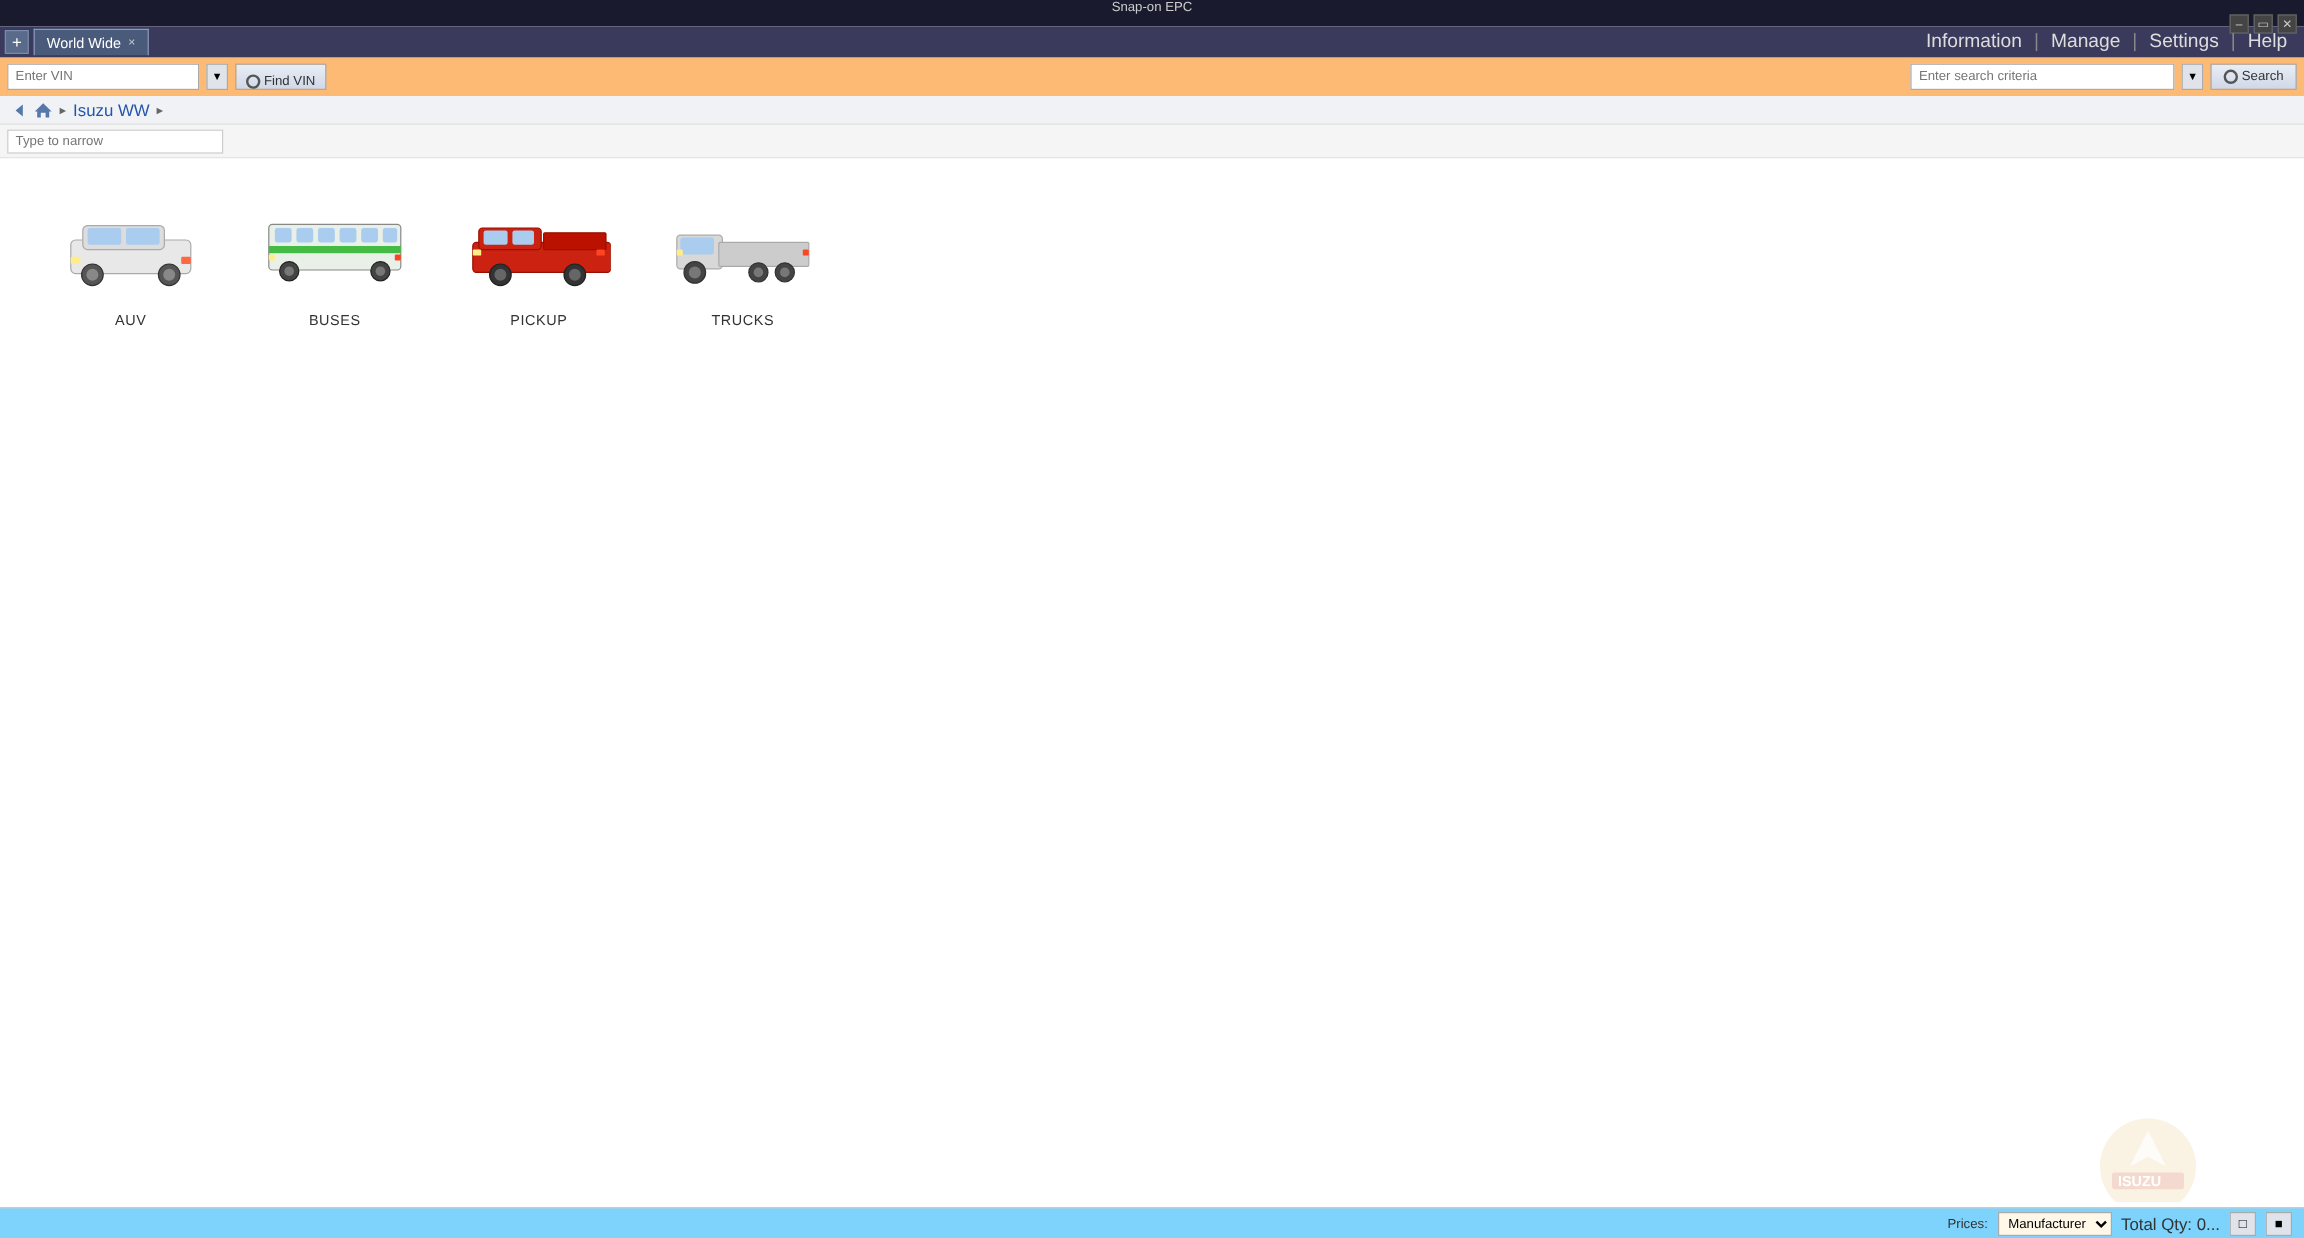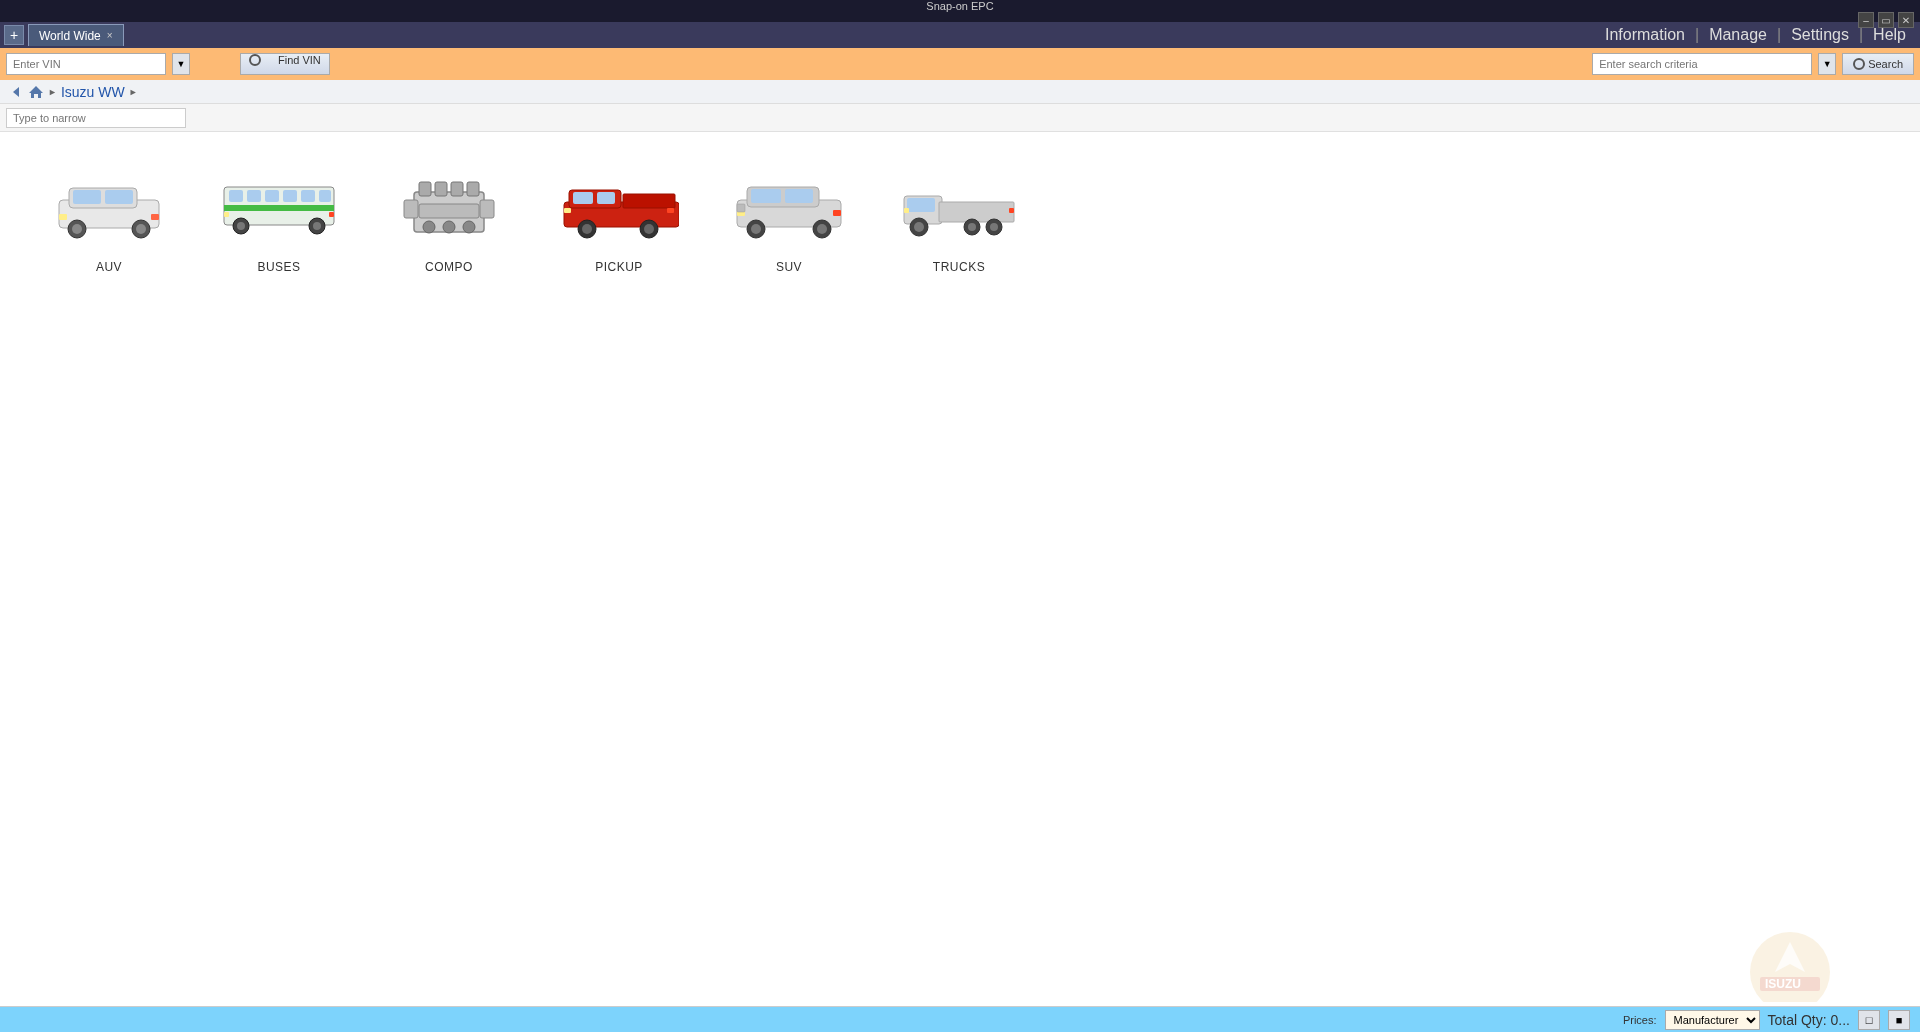--- a/index.html
+++ b/index.html
@@ -88,22 +88,22 @@
       cursor: pointer;
       display: flex; align-items: center; justify-content: center;
       font-size: 9px;
     }
     #find-vin-btn {
       height: 22px;
       padding: 0 8px;
       background: linear-gradient(to bottom, #e8eef5, #d0d8e8);
       border: 1px solid #aaa;
       cursor: pointer;
-      display: flex; align-items: flex-start; gap: 17px;
-      font-size: 11px; color: #333; margin-left: 44px;
+      display: flex; align-items: flex-end; gap: 3px;
+      font-size: 11px; color: #333;
     }
     #search-criteria-input {
       margin-left: auto;
       width: 220px; height: 22px;
       border: 1px solid #aaa;
       padding: 0 6px;
       font-size: 11px;
       color: #999;
       background: white;
     }
@@ -354,40 +354,20 @@
         <circle cx="98" cy="54" r="8" fill="#444" stroke="#222" stroke-width="1"></circle>
         <circle cx="98" cy="54" r="4" fill="#777"></circle>
 
         <rect x="5" y="40" width="5" height="5" rx="1" fill="#ffee88"></rect>
         <rect x="110" y="40" width="5" height="5" rx="1" fill="#ff4422"></rect>
       </svg>
     </div>
     <span class="vehicle-label">BUSES</span>
   </div>
 
-  <div class="vehicle-category">
-    <div class="vehicle-img-container">
-      <svg class="vehicle-svg" viewBox="0 0 120 70">
-
-        <rect x="25" y="20" width="70" height="40" rx="3" fill="#ccc" stroke="#888" stroke-width="1.5"></rect>
-
-        <rect x="30" y="10" width="12" height="14" rx="2" fill="#aaa" stroke="#777" stroke-width="1"></rect>
-        <rect x="46" y="10" width="12" height="14" rx="2" fill="#aaa" stroke="#777" stroke-width="1"></rect>
-        <rect x="62" y="10" width="12" height="14" rx="2" fill="#aaa" stroke="#777" stroke-width="1"></rect>
-        <rect x="78" y="10" width="12" height="14" rx="2" fill="#aaa" stroke="#777" stroke-width="1"></rect>
-        <rect x="30" y="32" width="60" height="14" rx="2" fill="#bbb" stroke="#888" stroke-width="1"></rect>
-        <circle cx="40" cy="55" r="6" fill="#888" stroke="#666" stroke-width="1"></circle>
-        <circle cx="60" cy="55" r="6" fill="#888" stroke="#666" stroke-width="1"></circle>
-        <circle cx="80" cy="55" r="6" fill="#888" stroke="#666" stroke-width="1"></circle>
-        <rect x="15" y="28" width="14" height="18" rx="2" fill="#bbb" stroke="#888" stroke-width="1"></rect>
-        <rect x="91" y="28" width="14" height="18" rx="2" fill="#bbb" stroke="#888" stroke-width="1"></rect>
-      </svg>
-    </div>
-    <span class="vehicle-label">COMPO</span>
-  </div>
 
   <div class="vehicle-category">
     <div class="vehicle-img-container">
       <svg class="vehicle-svg" viewBox="0 0 120 70">
 
         <rect x="5" y="30" width="115" height="25" rx="3" fill="#cc2211" stroke="#991100" stroke-width="1"></rect>
 
         <rect x="10" y="18" width="52" height="18" rx="3" fill="#cc2211" stroke="#991100" stroke-width="1"></rect>
 
         <rect x="64" y="22" width="52" height="14" rx="1" fill="#bb1100" stroke="#991100" stroke-width="1"></rect>
@@ -400,43 +380,20 @@
         <circle cx="90" cy="57" r="9" fill="#333" stroke="#222" stroke-width="1"></circle>
         <circle cx="90" cy="57" r="5" fill="#666"></circle>
 
         <rect x="5" y="36" width="7" height="5" rx="1" fill="#ffee88"></rect>
         <rect x="108" y="36" width="7" height="5" rx="1" fill="#ff4422"></rect>
       </svg>
     </div>
     <span class="vehicle-label">PICKUP</span>
   </div>
 
-  <div class="vehicle-category">
-    <div class="vehicle-img-container">
-      <svg class="vehicle-svg" viewBox="0 0 120 70">
-
-        <rect x="8" y="28" width="104" height="27" rx="4" fill="#d8d8d8" stroke="#aaa" stroke-width="1"></rect>
-        <rect x="18" y="15" width="72" height="20" rx="4" fill="#cccccc" stroke="#aaa" stroke-width="1"></rect>
-
-        <rect x="22" y="17" width="30" height="14" rx="2" fill="#aaccee"></rect>
-        <rect x="56" y="17" width="28" height="14" rx="2" fill="#aaccee"></rect>
-
-        <circle cx="27" cy="57" r="9" fill="#444" stroke="#333" stroke-width="1"></circle>
-        <circle cx="27" cy="57" r="5" fill="#777"></circle>
-        <circle cx="93" cy="57" r="9" fill="#444" stroke="#333" stroke-width="1"></circle>
-        <circle cx="93" cy="57" r="5" fill="#777"></circle>
-
-        <rect x="8" y="38" width="8" height="6" rx="1" fill="#ffee88"></rect>
-        <rect x="104" y="38" width="8" height="6" rx="1" fill="#ff4422"></rect>
-
-        <rect x="8" y="32" width="8" height="8" rx="1" fill="#bbb" stroke="#999" stroke-width="0.5"></rect>
-      </svg>
-    </div>
-    <span class="vehicle-label">SUV</span>
-  </div>
 
   <div class="vehicle-category">
     <div class="vehicle-img-container">
       <svg class="vehicle-svg" viewBox="0 0 120 70">
 
         <rect x="5" y="24" width="38" height="28" rx="3" fill="#d8d8d8" stroke="#aaa" stroke-width="1"></rect>
 
         <rect x="40" y="30" width="75" height="20" rx="1" fill="#cccccc" stroke="#aaa" stroke-width="1"></rect>
 
         <rect x="8" y="26" width="28" height="14" rx="2" fill="#aaccee"></rect>

